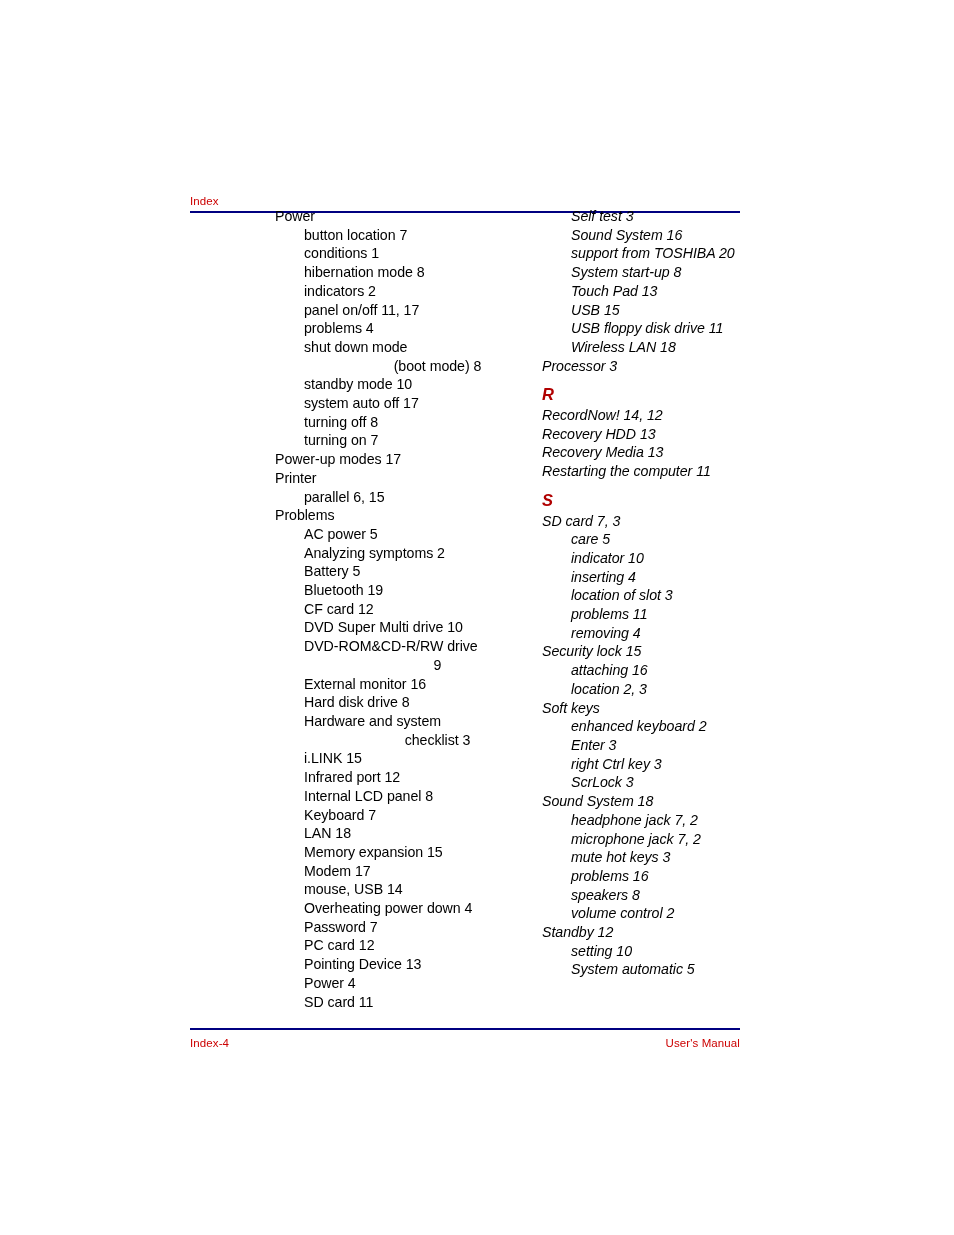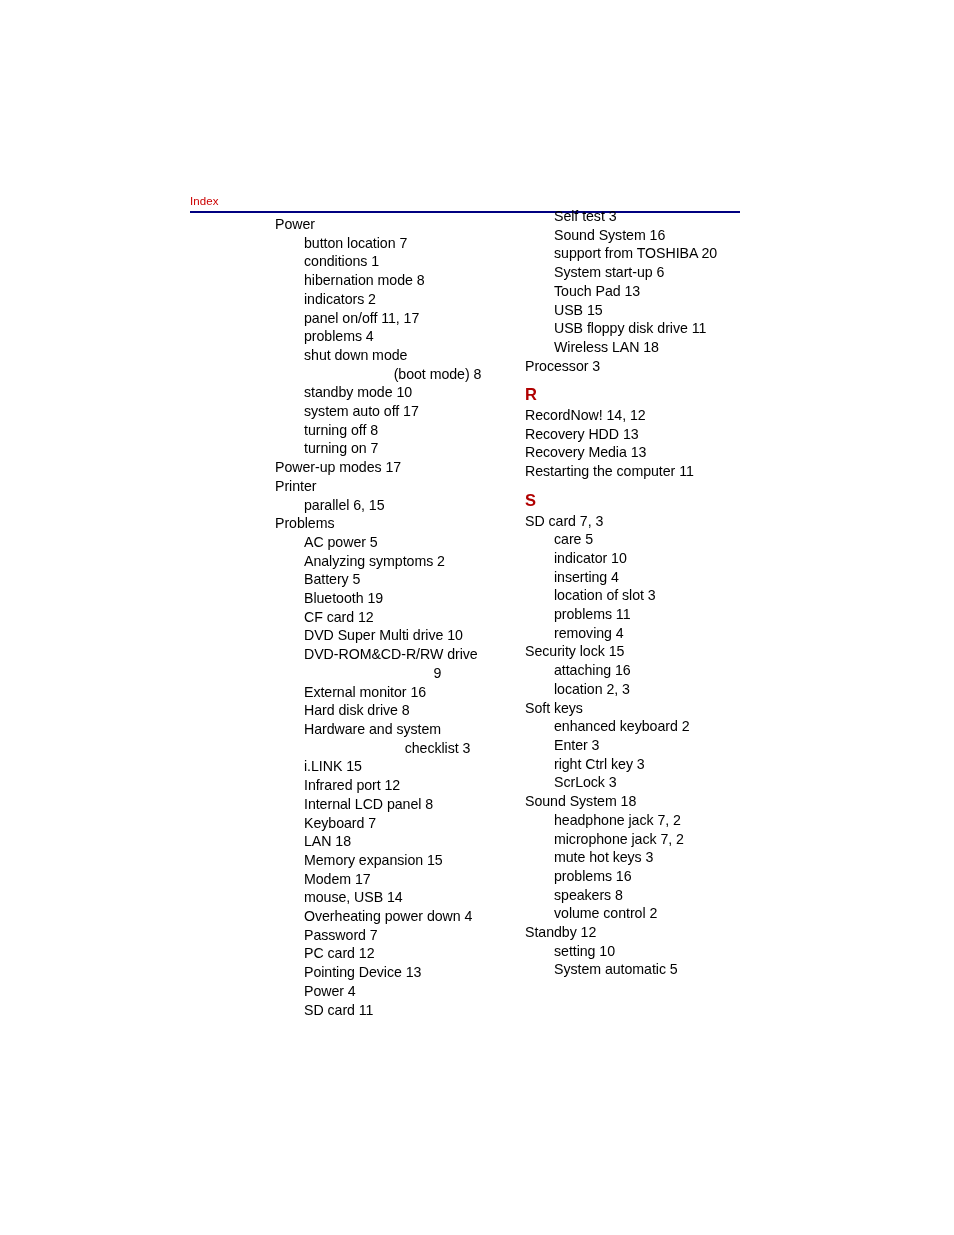--- a/index.html
+++ b/index.html
@@ -53,22 +53,22 @@
     top: 207px;
     width: 550px;
     display: flex;
     flex-direction: row;
     align-items: flex-start;
   }
   .col {
     width: 240px;
     flex: 0 0 240px;
   }
-  .col-left  { margin-left: 85px; margin-right: 0px; margin-top: 8px; }
-  .col-right { margin-left: 10px; }
+  .col-left  { margin-left: 85px; margin-right: 0px; }
+  .col-right { margin-left: 27px; font-style: italic; }
 
   .entry {
     font-size: 14.2px;
     line-height: 18.7px;
     color: #000000;
     white-space: pre;
     letter-spacing: -0.05px;
   }
   .lvl0 { padding-left: 0px; }
   .lvl1 { padding-left: 29px; }
@@ -162,21 +162,21 @@
         <div class="entry lvl1">Password 7</div>
         <div class="entry lvl1">PC card 12</div>
         <div class="entry lvl1">Pointing Device 13</div>
         <div class="entry lvl1">Power 4</div>
         <div class="entry lvl1">SD card 11</div>
       </div>
     <div class="col col-right">
         <div class="entry lvl1">Self test 3</div>
         <div class="entry lvl1">Sound System 16</div>
         <div class="entry lvl1">support from TOSHIBA 20</div>
-        <div class="entry lvl1">System start-up 6</div>
+        <div class="entry lvl1">System start-up 8</div>
         <div class="entry lvl1">Touch Pad 13</div>
         <div class="entry lvl1">USB 15</div>
         <div class="entry lvl1">USB floppy disk drive 11</div>
         <div class="entry lvl1">Wireless LAN 18</div>
         <div class="entry lvl0">Processor 3</div>
         <div class="section-letter">R</div>
         <div class="entry lvl0">RecordNow! 14, 12</div>
         <div class="entry lvl0">Recovery HDD 13</div>
         <div class="entry lvl0">Recovery Media 13</div>
         <div class="entry lvl0">Restarting the computer 11</div>
@@ -202,14 +202,21 @@
         <div class="entry lvl1">mute hot keys 3</div>
         <div class="entry lvl1">problems 16</div>
         <div class="entry lvl1">speakers 8</div>
         <div class="entry lvl1">volume control 2</div>
         <div class="entry lvl0">Standby 12</div>
         <div class="entry lvl1">setting 10</div>
         <div class="entry lvl1">System automatic 5</div>
       </div>
   </div>
 
+  <div class="page-footer">
+    <div class="footer-rule"></div>
+    <div class="footer-row">
+      <span class="footer-text">Index-4</span>
+      <span class="footer-text">User's Manual</span>
+    </div>
+  </div>
 
 </div>
 
 </body></html>

